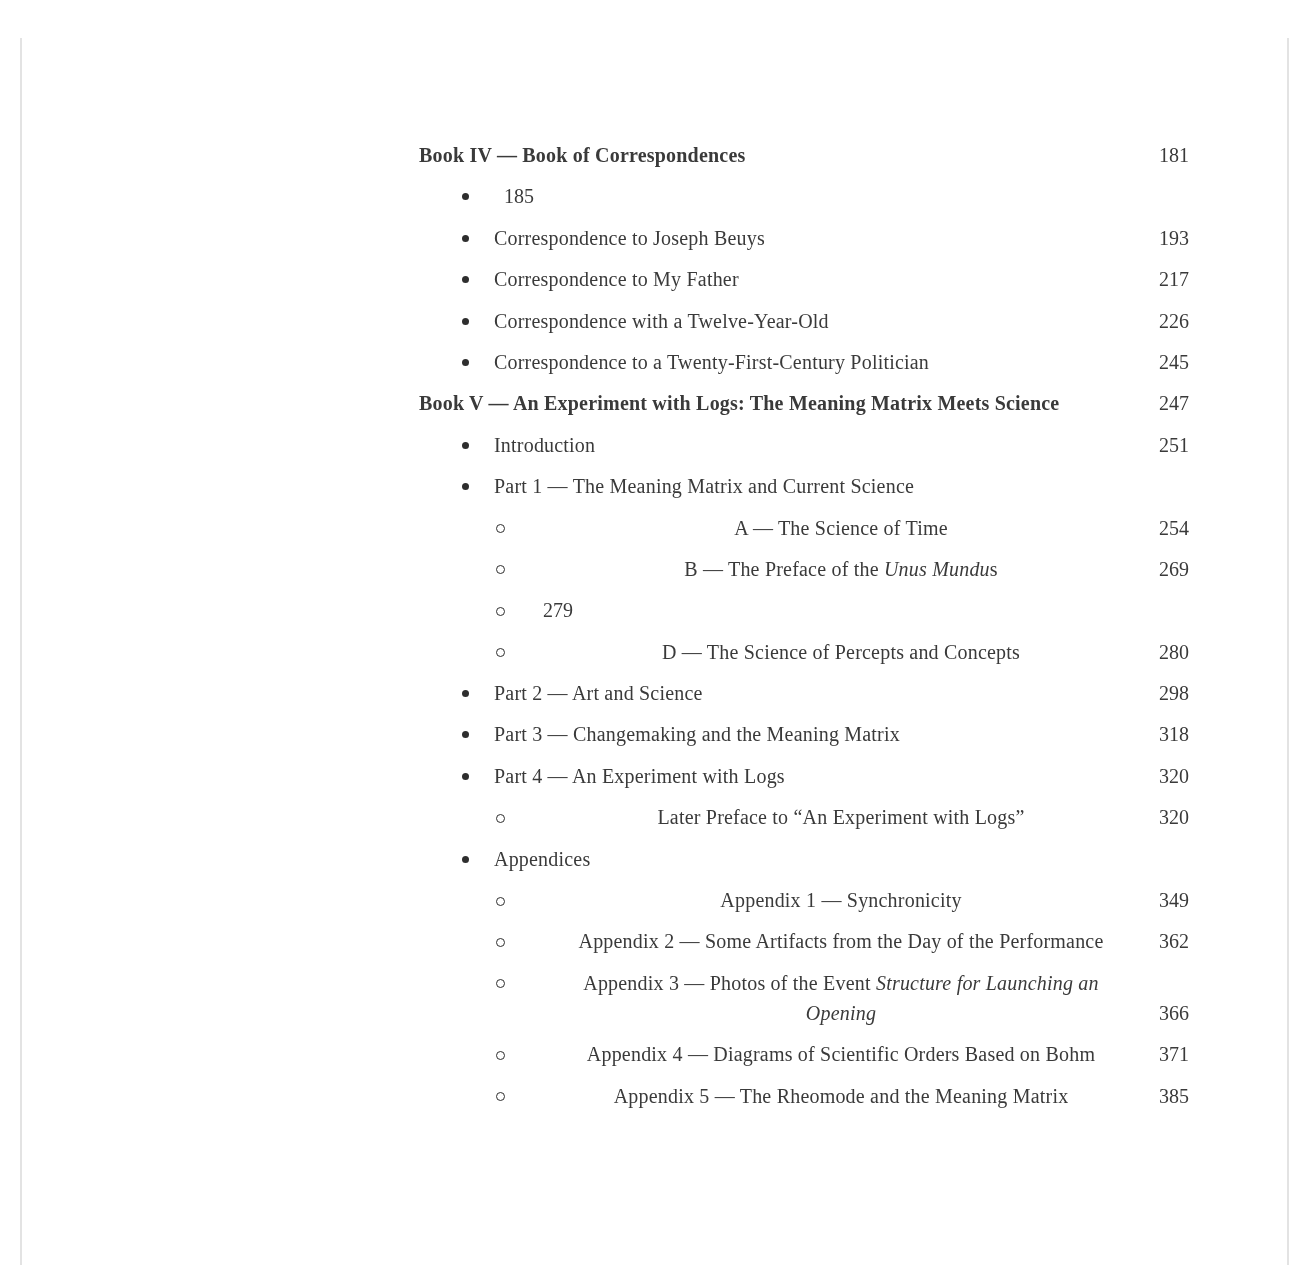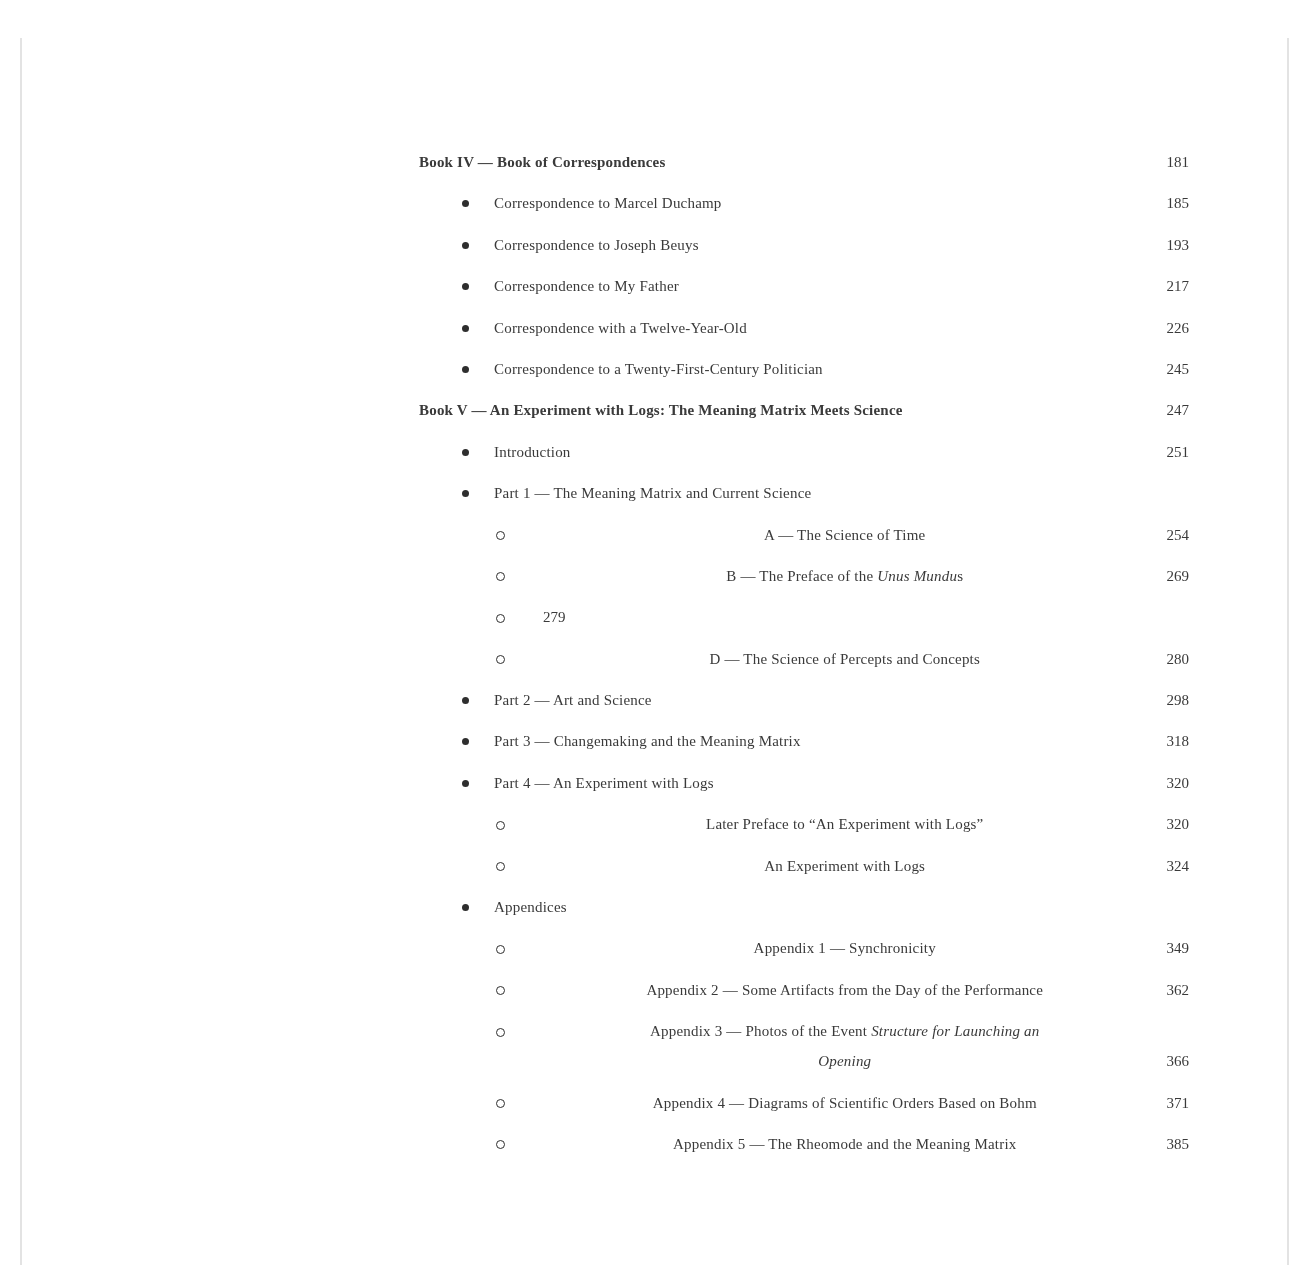--- a/index.html
+++ b/index.html
@@ -15,24 +15,24 @@
     top: 38px; bottom: 4px;
     width: 2px;
     background: #e3e3e3;
   }
   .edge-left  { left: 20px; }
   .edge-right { left: 1287px; }
 
   .toc {
     position: absolute;
     left: 419px;
-    top: 147px;
+    top: 140px;
     width: 770px;
     color: #3a3a3a;
-    font-size: 15px;
+    font-size: 20px;
   }
   .toc-row {
     position: relative;
     display: flex;
     align-items: flex-start;
     line-height: 30px;
     margin-bottom: 11.4px;
   }
   .toc-row .title {
     flex: 1 1 auto;
@@ -70,21 +70,20 @@
 <div class="page-edge edge-left"></div>
 <div class="page-edge edge-right"></div>
 
 <div class="toc">
     <div class="toc-row l0 book">
       <span class="title"><span>Book IV — Book of Correspondences</span></span>
       <span class="page">181</span>
     </div>
     <div class="toc-row l1">
       <span class="bullet"></span>
-      <span class="title"><span>Correspondence to Marcel Duchamp</span></span>
       <span class="page">185</span>
     </div>
     <div class="toc-row l1">
       <span class="bullet"></span>
       <span class="title"><span>Correspondence to Joseph Beuys</span></span>
       <span class="page">193</span>
     </div>
     <div class="toc-row l1">
       <span class="bullet"></span>
       <span class="title"><span>Correspondence to My Father</span></span>
@@ -145,25 +144,20 @@
     <div class="toc-row l1">
       <span class="bullet"></span>
       <span class="title"><span>Part 4 — An Experiment with Logs</span></span>
       <span class="page">320</span>
     </div>
     <div class="toc-row l2">
       <span class="bullet"></span>
       <span class="title"><span>Later Preface to “An Experiment with Logs”</span></span>
       <span class="page">320</span>
     </div>
-    <div class="toc-row l2">
-      <span class="bullet"></span>
-      <span class="title"><span>An Experiment with Logs</span></span>
-      <span class="page">324</span>
-    </div>
     <div class="toc-row l1">
       <span class="bullet"></span>
       <span class="title"><span>Appendices</span></span>
     </div>
     <div class="toc-row l2">
       <span class="bullet"></span>
       <span class="title"><span>Appendix 1 — Synchronicity</span></span>
       <span class="page">349</span>
     </div>
     <div class="toc-row l2">

